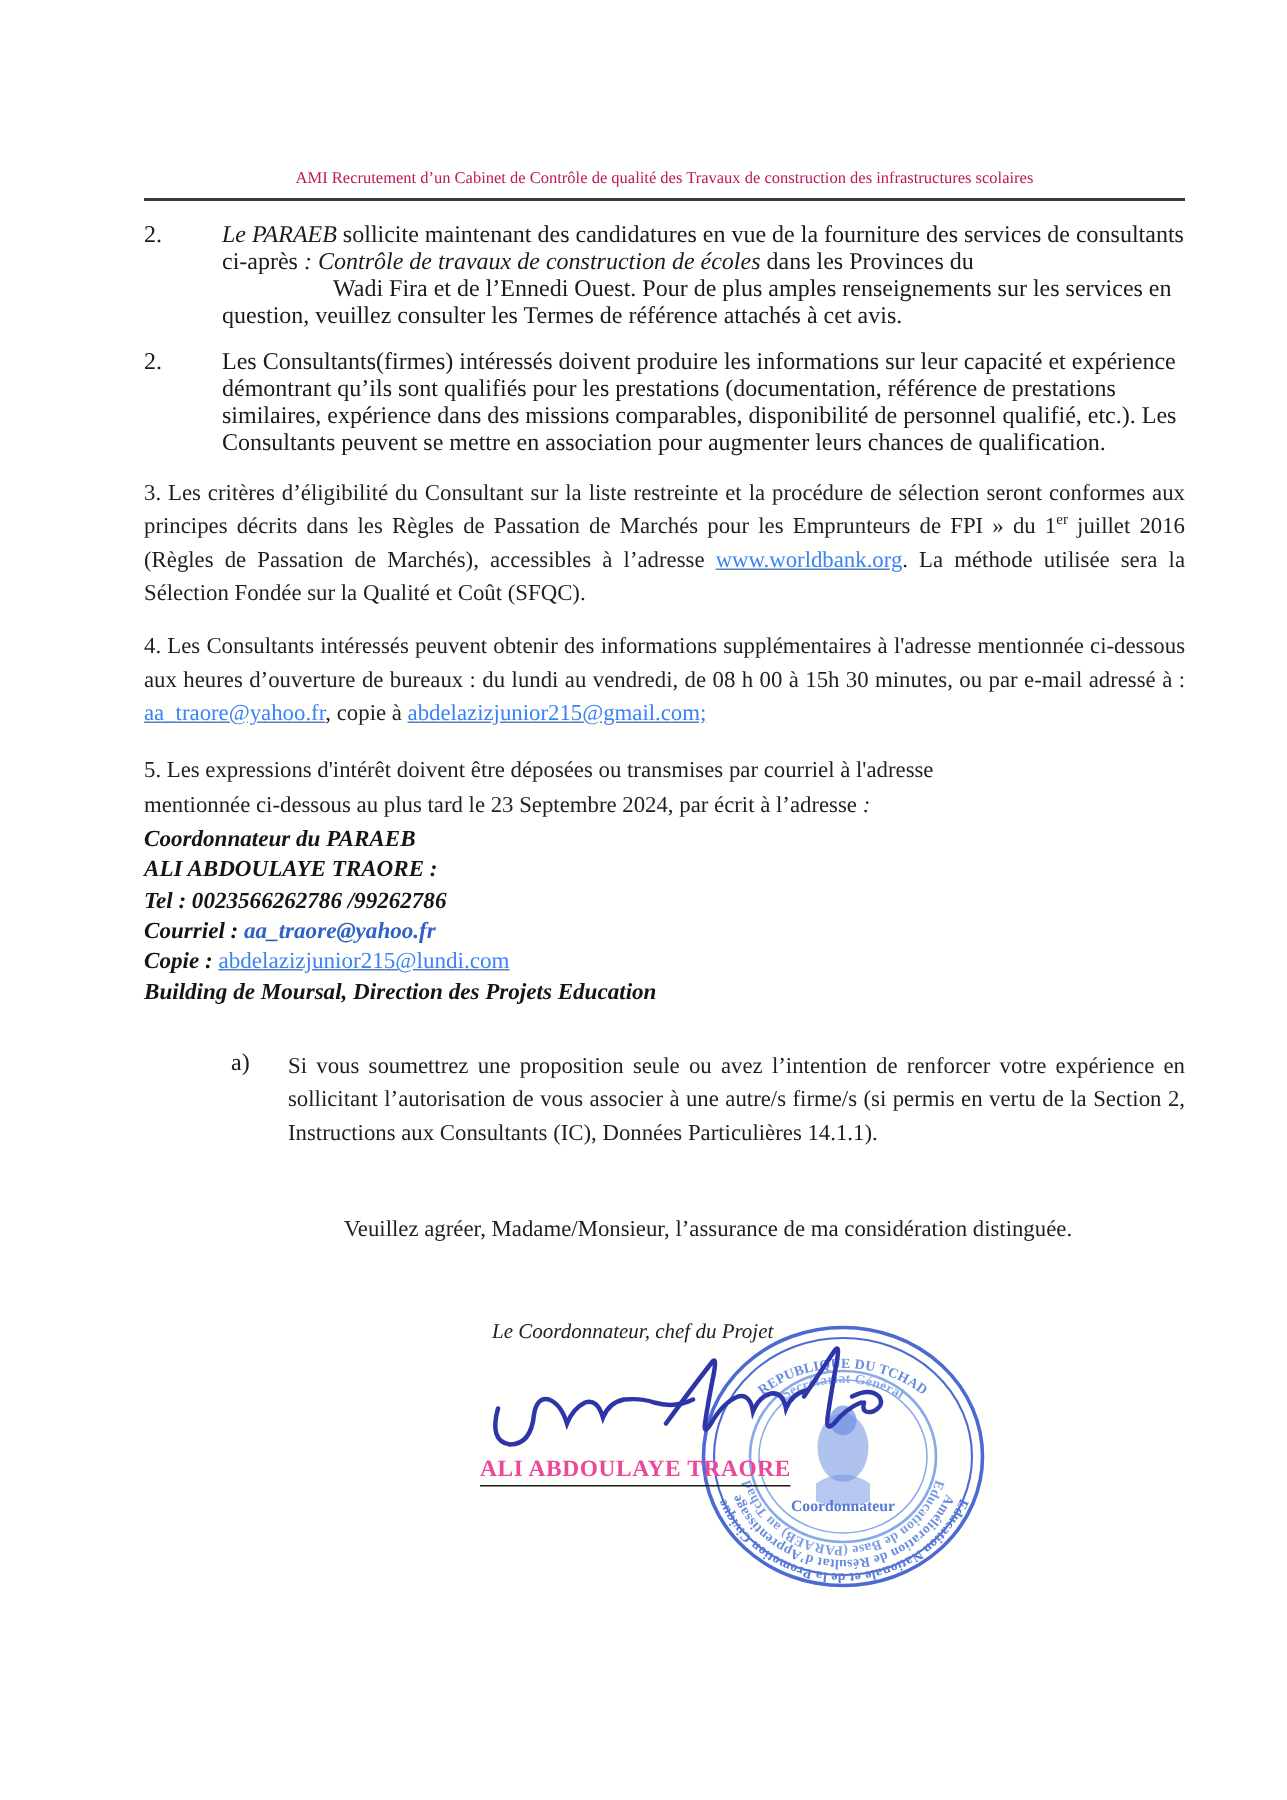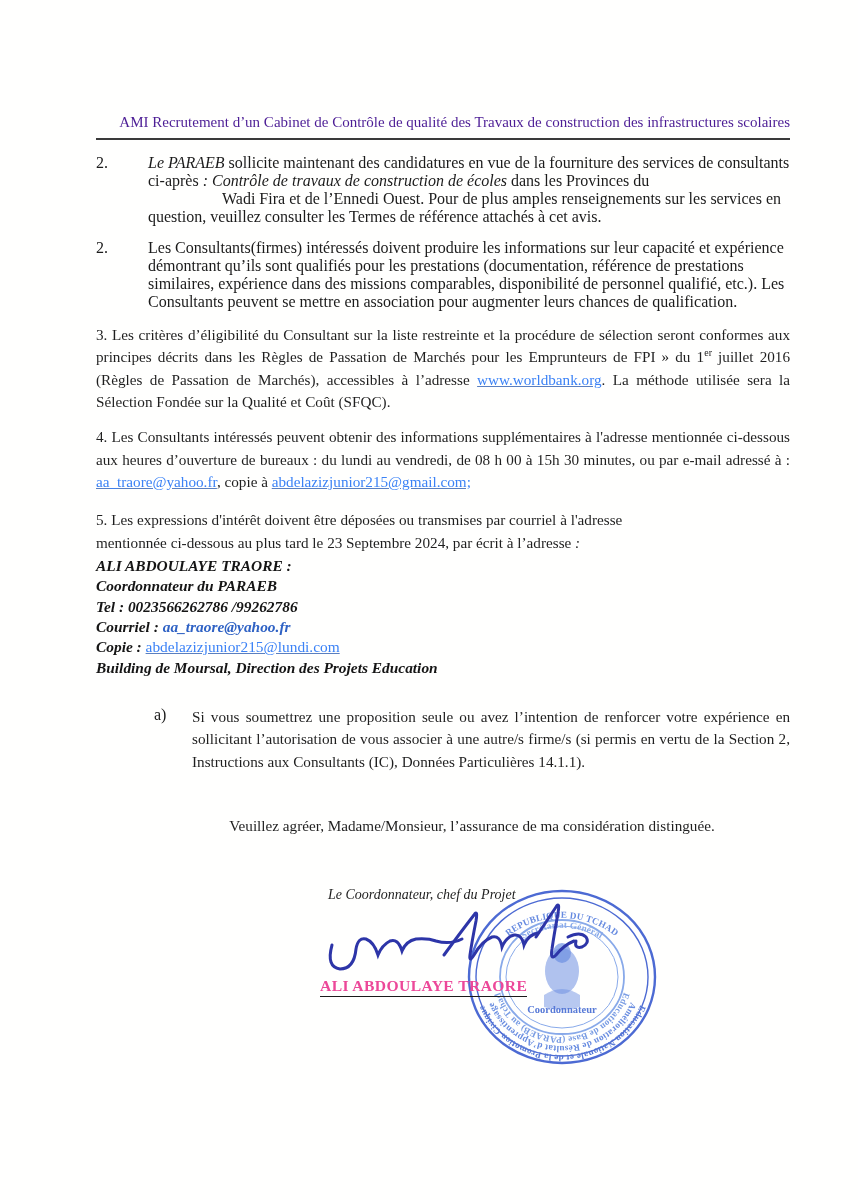--- a/index.html
+++ b/index.html
@@ -20,24 +20,24 @@
     inset: 0;
     background: #fffffe;
   }
   .content {
     position: absolute;
     left: 96px;
     top: 112px;
     width: 694px;
   }
   .header-title {
-    font-size: 15px;
+    font-size: 11px;
     line-height: 1.45;
-    color: #4c1d95;
-    text-align: right;
+    color: #be185d;
+    text-align: center;
   }
   .header-rule {
     border: 0;
     border-top: 2px solid #3a3a3a;
     margin: 4px 0 14px 0;
     width: 100%;
   }
   p {
     margin: 0;
     font-size: 15.2px;
@@ -167,22 +167,22 @@
       <span class="body">Les Consultants(firmes) intéressés doivent produire les informations sur leur capacité et expérience démontrant qu’ils sont qualifiés pour les prestations (documentation, référence de prestations similaires, expérience dans des missions comparables, disponibilité de personnel qualifié, etc.). Les Consultants peuvent se mettre en association pour augmenter leurs chances de qualification.</span>
     </div>
 
     <p class="plain-para"><span>3. Les critères d’éligibilité du Consultant sur la liste restreinte et la procédure de sélection seront conformes aux principes décrits dans les Règles de Passation de Marchés pour les Emprunteurs de FPI » du 1</span><span class="sup">er</span><span> juillet 2016 (Règles de Passation de Marchés), accessibles à l’adresse </span><a class="link" href="#">www.worldbank.org</a><span>. La méthode utilisée sera la Sélection Fondée sur la Qualité et Coût (SFQC).</span></p>
 
     <p class="plain-para"><span>4. Les Consultants intéressés peuvent obtenir des informations supplémentaires à l'adresse mentionnée ci-dessous aux heures d’ouverture de bureaux : du lundi au vendredi, de 08 h 00 à 15h 30 minutes, ou par e-mail adressé à : </span><a class="link" href="#">aa_traore@yahoo.fr</a><span>, copie à </span><a class="link" href="#">abdelazizjunior215@gmail.com;</a></p>
 
     <p class="para5 tight"><span>5. Les expressions d'intérêt doivent être déposées ou transmises par courriel à l'adresse</span><br><span>mentionnée ci-dessous au plus tard le 23 Septembre 2024, par écrit à l’adresse </span><i>:</i></p>
 
     <div class="contact">
+      <div>Coordonnateur du PARAEB</div>
       <div>ALI ABDOULAYE TRAORE :</div>
-      <div>Coordonnateur du PARAEB</div>
       <div>Tel : 0023566262786 /99262786</div>
       <div><span>Courriel : </span><a class="link-blue-nounder" href="#">aa_traore@yahoo.fr</a></div>
       <div><span>Copie : </span><a class="link" style="font-weight:normal;font-style:normal;" href="#">abdelazizjunior215@lundi.com</a></div>
       <div>Building de Moursal, Direction des Projets Education</div>
     </div>
 
     <div class="letter-item">
       <span class="marker">a)</span>
       <p>Si vous soumettrez une proposition seule ou avez l’intention de renforcer votre expérience en sollicitant l’autorisation de vous associer à une autre/s firme/s (si permis en vertu de la Section 2, Instructions aux Consultants (IC), Données Particulières 14.1.1).</p>
     </div>

